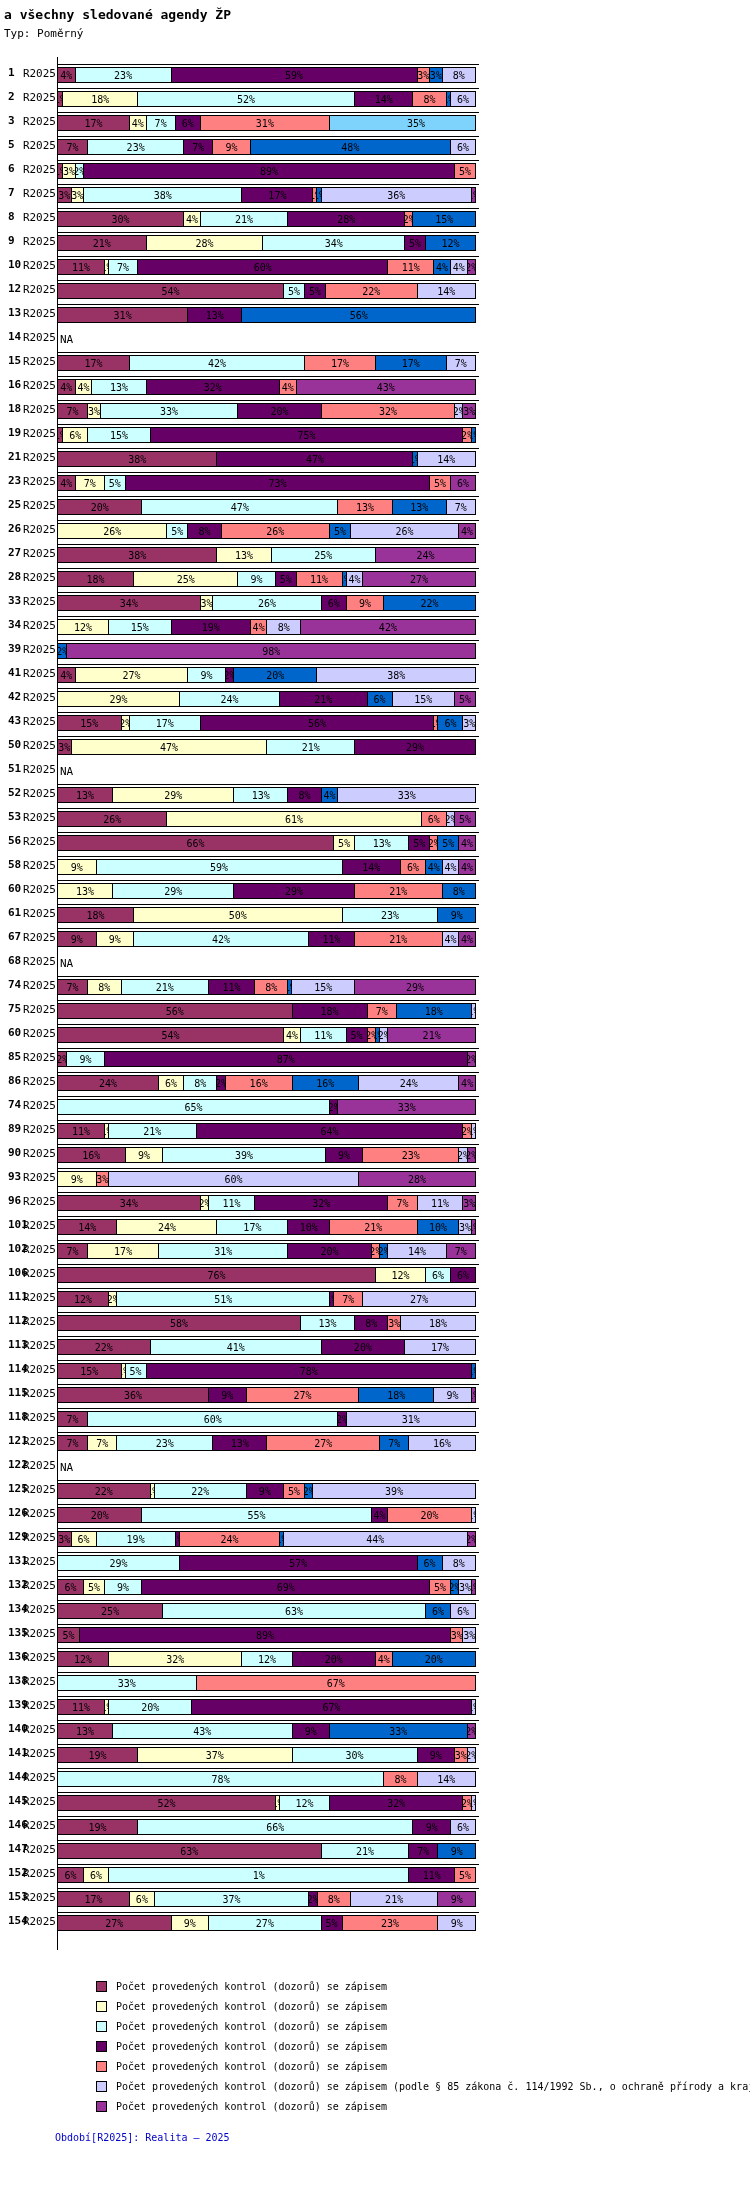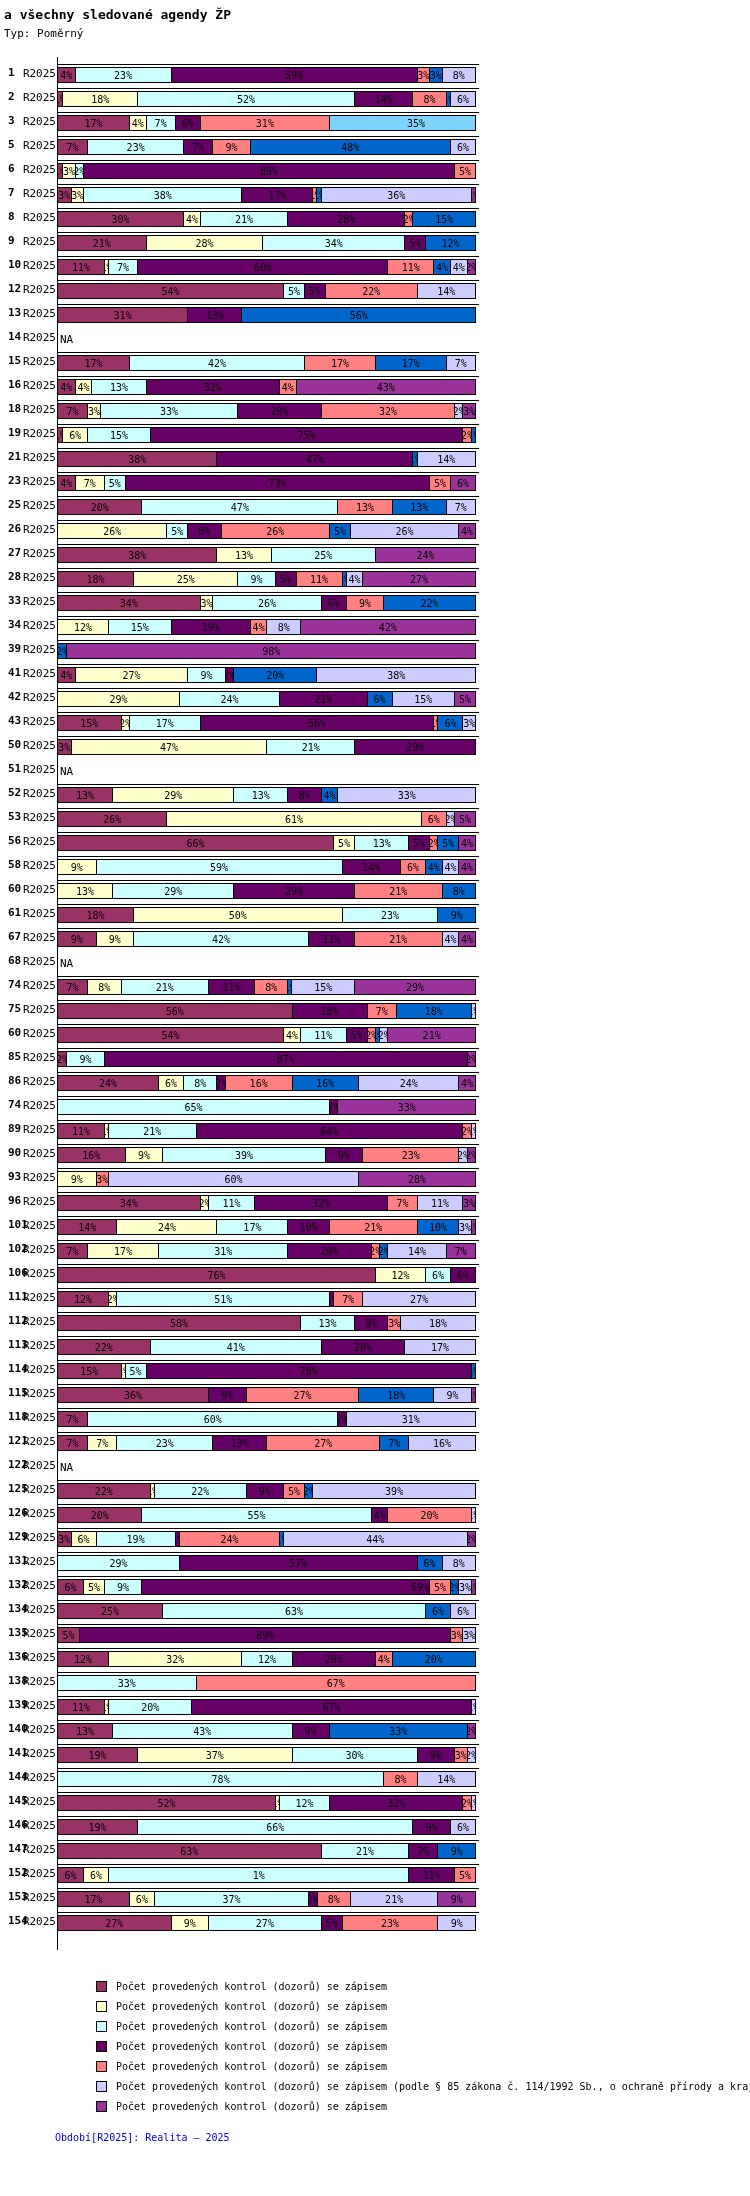--- a/index.html
+++ b/index.html
@@ -1561,21 +1561,21 @@
           <div class="bar">
             <div class="segment" style="width: 6%; background: rgb(153, 51, 102);">
               <span class="seg-label">6%</span>
             </div>
             <div class="segment" style="width: 5%; background: rgb(255, 255, 204);">
               <span class="seg-label">5%</span>
             </div>
             <div class="segment" style="width: 9%; background: rgb(204, 255, 255);">
               <span class="seg-label">9%</span>
             </div>
-            <div class="segment" style="width: 69%; background: rgb(102, 0, 102); justify-content: flex-end;">
+            <div class="segment" style="width: 69%; background: rgb(102, 0, 102);">
               <span class="seg-label">69%</span>
             </div>
             <div class="segment" style="width: 5%; background: rgb(255, 128, 128);">
               <span class="seg-label">5%</span>
             </div>
             <div class="segment" style="width: 2%; background: rgb(0, 102, 204);">
               <span class="seg-label">2%</span>
             </div>
             <div class="segment" style="width: 3%; background: rgb(204, 204, 255);">
               <span class="seg-label">3%</span>

